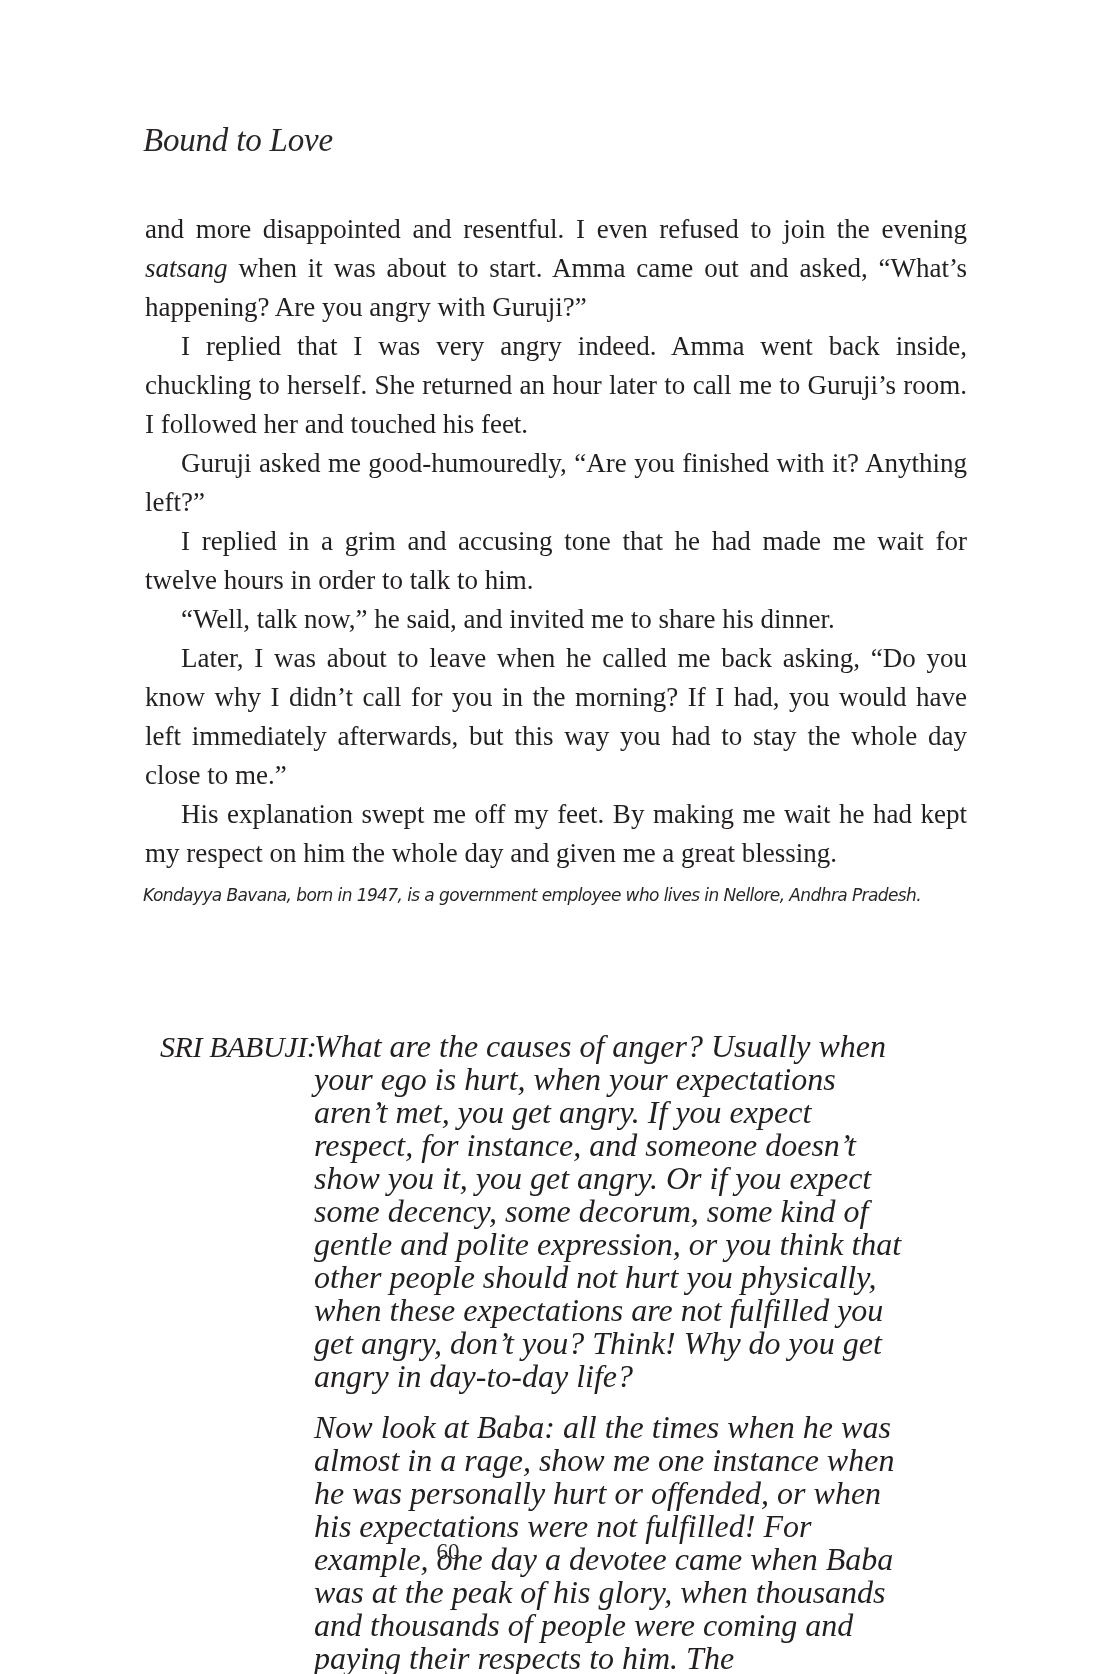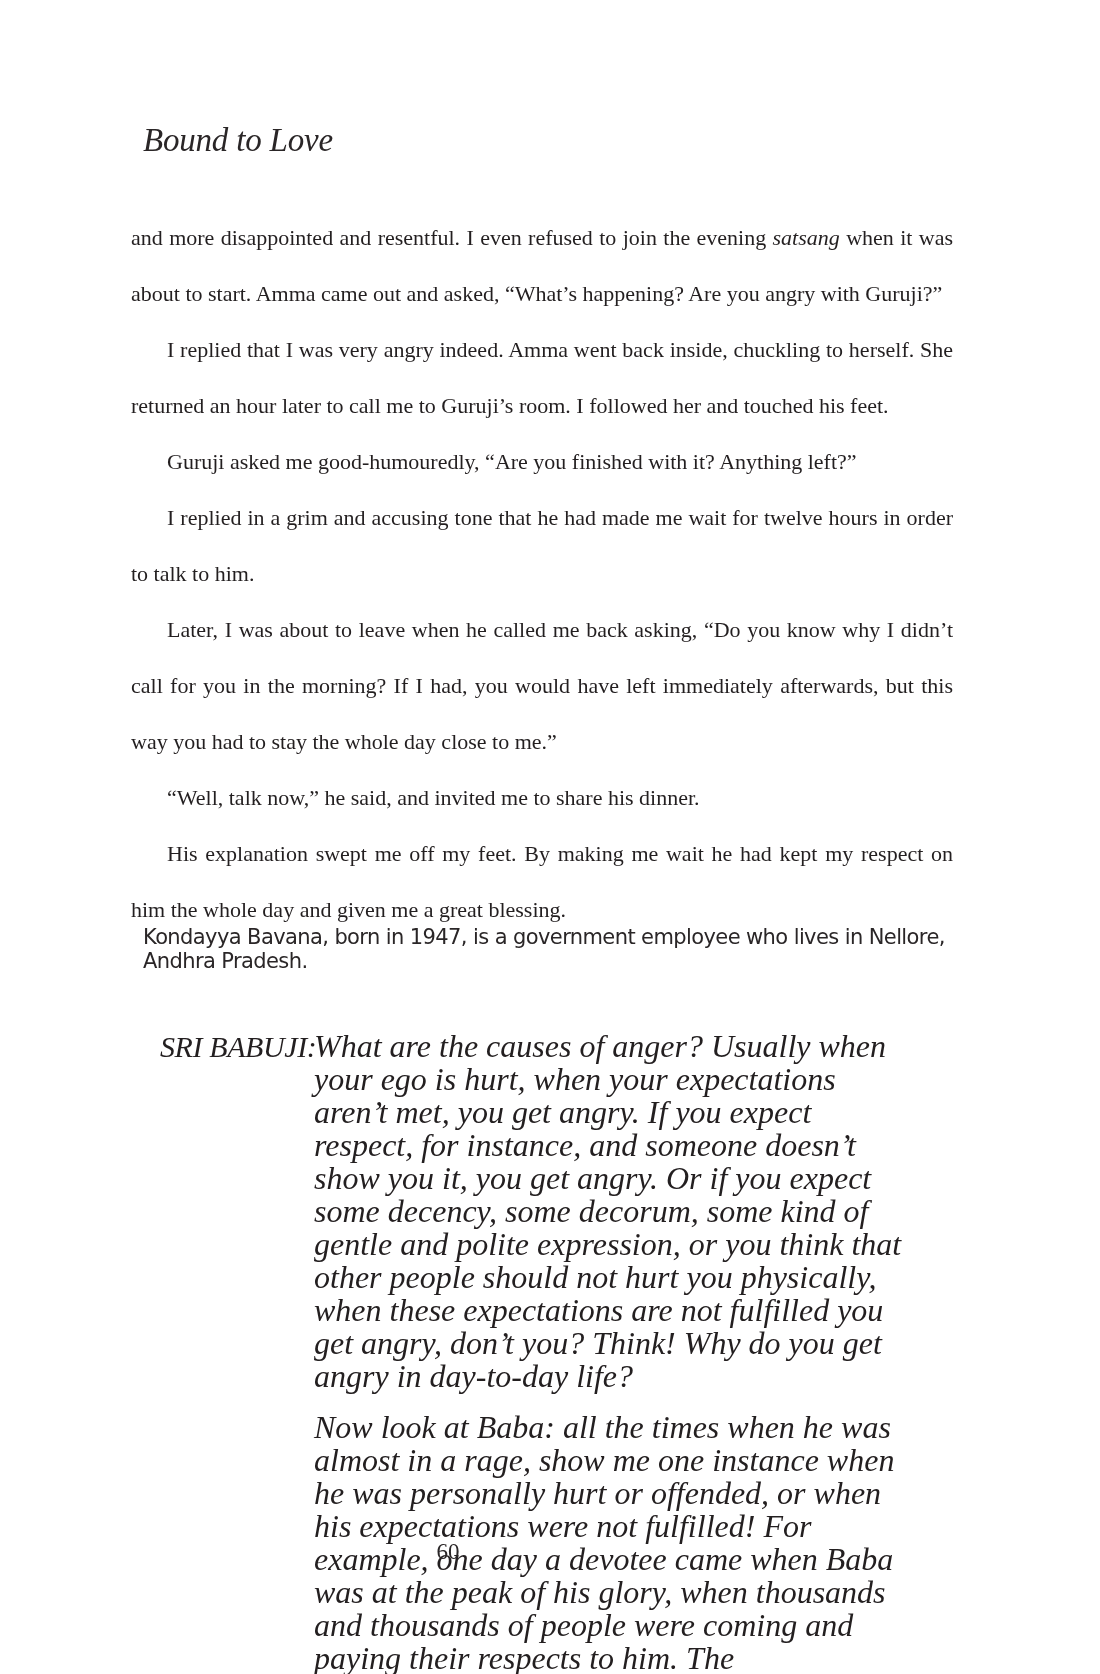--- a/index.html
+++ b/index.html
@@ -19,43 +19,44 @@
       position: absolute;
       left: 143px;
       top: 122px;
       font-style: italic;
       font-size: 33px;
       letter-spacing: -0.2px;
       color: #2a2627;
     }
     .body-text {
       position: absolute;
-      left: 131px;
+      left: 145px;
       top: 210px;
       width: 822px;
-      font-size: 22px;
-      line-height: 56px;
+      font-size: 27px;
+      line-height: 39px;
       text-align: justify;
     }
     .body-text p {
       margin: 0;
       text-indent: 36px;
     }
     .body-text p.first {
       text-indent: 0;
     }
     .bio {
       position: absolute;
       left: 143px;
-      top: 925px;
+      top: 885px;
       width: 840px;
       font-family: "DejaVu Sans", "Liberation Sans", sans-serif;
-      font-size: 21px;
+      font-size: 17px;
       letter-spacing: -0.6px;
       color: #2a2627;
+      font-style: italic;
     }
     .quote-block {
       position: absolute;
       left: 160px;
       top: 1030px;
       width: 780px;
     }
     .speaker {
       position: absolute;
       left: 0;
@@ -91,22 +92,22 @@
 </head>
 <body>
 
 <div class="running-head">Bound to Love</div>
 
 <div class="body-text">
   <p class="first"><span>and more disappointed and resentful. I even refused to join the evening </span><em class="inline">satsang</em><span> when it was about to start. Amma came out and asked, “What’s happening? Are you angry with Guruji?”</span></p>
   <p>I replied that I was very angry indeed. Amma went back inside, chuckling to herself. She returned an hour later to call me to Guruji’s room. I followed her and touched his feet.</p>
   <p>Guruji asked me good-humouredly, “Are you finished with it? Anything left?”</p>
   <p>I replied in a grim and accusing tone that he had made me wait for twelve hours in order to talk to him.</p>
+  <p>“Well, talk now,” he said, and invited me to share his dinner.</p>
   <p>Later, I was about to leave when he called me back asking, “Do you know why I didn’t call for you in the morning? If I had, you would have left immediately afterwards, but this way you had to stay the whole day close to me.”</p>
-  <p>“Well, talk now,” he said, and invited me to share his dinner.</p>
   <p>His explanation swept me off my feet. By making me wait he had kept my respect on him the whole day and given me a great blessing.</p>
 </div>
 
 <div class="bio">Kondayya Bavana, born in 1947, is a government employee who lives in Nellore, Andhra Pradesh.</div>
 
 <div class="quote-block">
   <div class="speaker">SRI BABUJI:</div>
   <div class="quote-text">
     <p>What are the causes of anger? Usually when your ego is hurt, when your expectations aren’t met, you get angry. If you expect respect, for instance, and someone doesn’t show you it, you get angry. Or if you expect some decency, some decorum, some kind of gentle and polite expression, or you think that other people should not hurt you physically, when these expectations are not fulfilled you get angry, don’t you? Think! Why do you get angry in day-to-day life?</p>
     <p>Now look at Baba: all the times when he was almost in a rage, show me one instance when he was personally hurt or offended, or when his expectations were not fulfilled! For example, one day a devotee came when Baba was at the peak of his glory, when thousands and thousands of people were coming and paying their respects to him. The</p>

